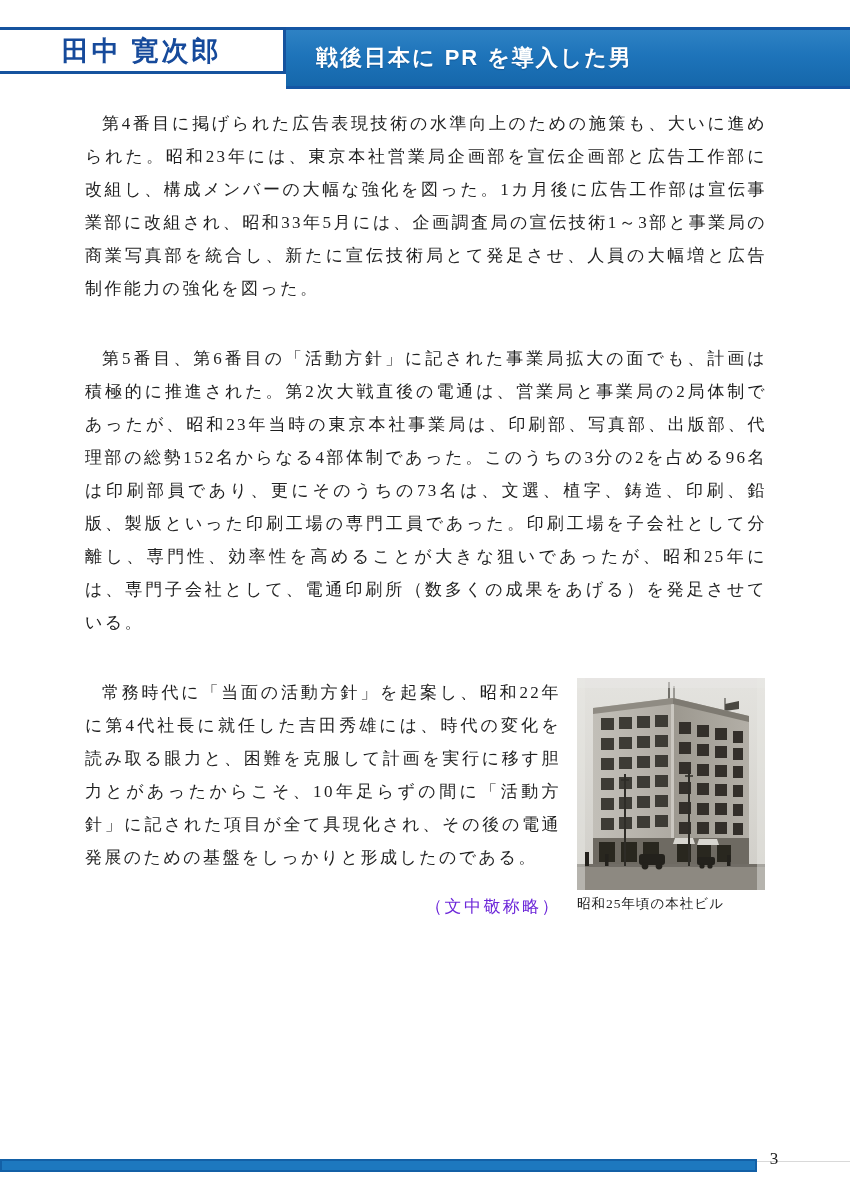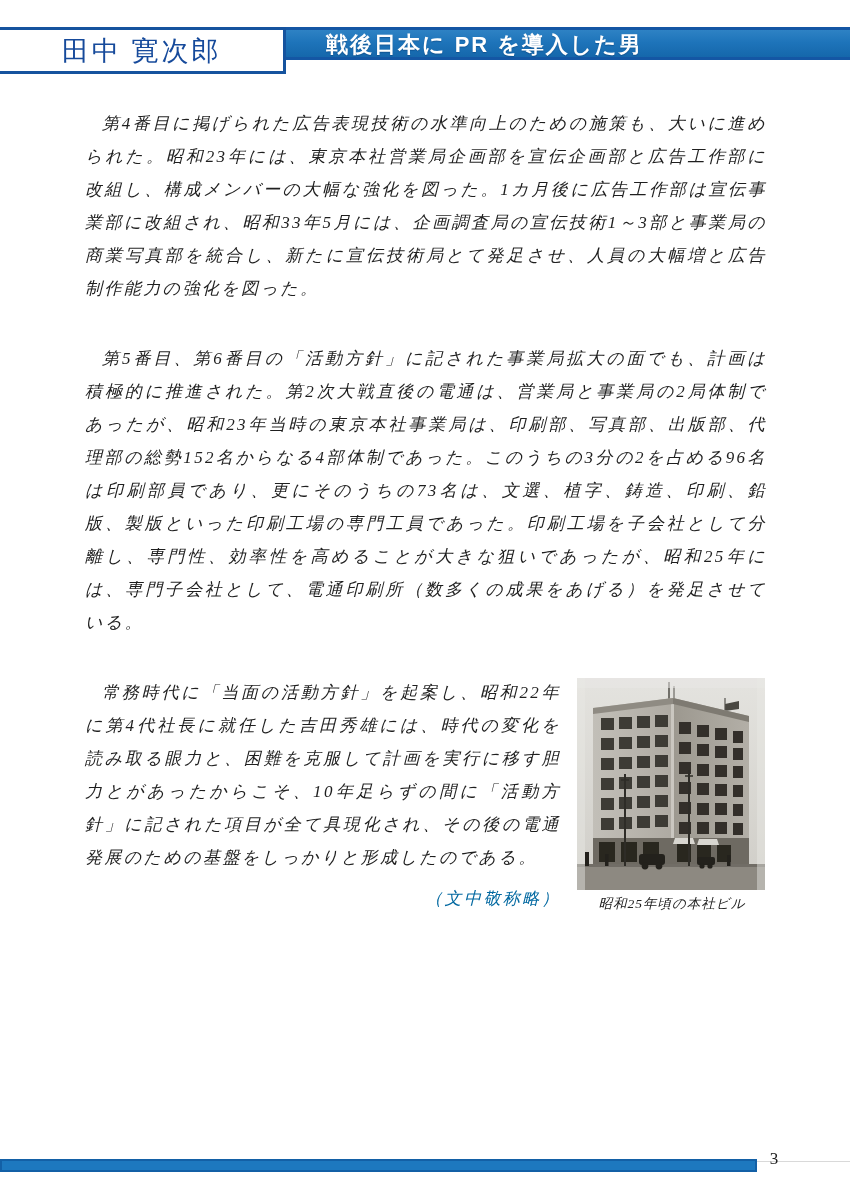--- a/index.html
+++ b/index.html
@@ -20,67 +20,65 @@
     box-sizing:border-box;
     width:286px;height:47px;
     background:#ffffff;
     border-top:3px solid #15539e;
     border-bottom:3px solid #15539e;
     border-right:3px solid #15539e;
     display:flex;align-items:center;justify-content:center;
   }
   .author-name{
     color:#164a9b;
-    font-weight:normal;
+    font-weight:bold;
     font-size:27px;
     letter-spacing:3px;
     font-family:"Liberation Serif","DejaVu Serif",serif;
     white-space:nowrap;
   }
   .title-bar{
     box-sizing:border-box;
-    flex:1;height:33px;
+    flex:1;height:62px;
     background:linear-gradient(#2e82c4 0%, #1e74ba 45%, #1567ab 100%);
     border-top:3px solid #1456a4;
     border-bottom:3px solid #1456a4;
-    display:flex;align-items:flex-start;
-    padding-left:40px;
+    display:flex;align-items:center;
+    padding-left:30px;
   }
   .title-text{
     color:#ffffff;
     font-weight:bold;
     font-size:22px;
     letter-spacing:2px;
     font-family:"Liberation Sans","DejaVu Sans",sans-serif;
     text-shadow:0 1px 1px rgba(0,40,90,.35);
     white-space:nowrap;
   }
 
   
   .main{
     position:absolute;left:85px;top:107px;width:682px;
     font-size:17px;
     line-height:33px;
     letter-spacing:2.4px;
     color:#1f1f1f;
     text-align:justify;
-    font-style:italic;
   }
   .para{
     margin:0 0 37px 0;
     text-indent:1em;
   }
-  .para:last-of-type{margin-bottom:8px;}
+  .para:last-of-type{margin-bottom:16px;}
 
   
   .figure{
     float:right;
     width:190px;
     margin:2px 0 6px 16px;
-    text-align:center;
   }
   .photo-frame{
     width:188px;height:212px;
     display:block;
   }
   .caption{
     display:block;
     margin-top:6px;
     font-size:13.5px;
     line-height:16px;
@@ -88,21 +86,21 @@
     color:#222222;
     text-indent:0;
   }
 
   .attribution{
     text-align:right;
     padding-right:28px;
     font-size:17px;
     letter-spacing:2.4px;
     line-height:33px;
-    color:#0369a1;
+    color:#6d28d9;
   }
 
   
   .footer-hairline{
     position:absolute;left:0;top:1161px;width:850px;height:1px;
     background:#d9d9d9;
   }
   .footer-bar{
     position:absolute;left:0;top:1159px;width:757px;height:13px;
     box-sizing:border-box;

